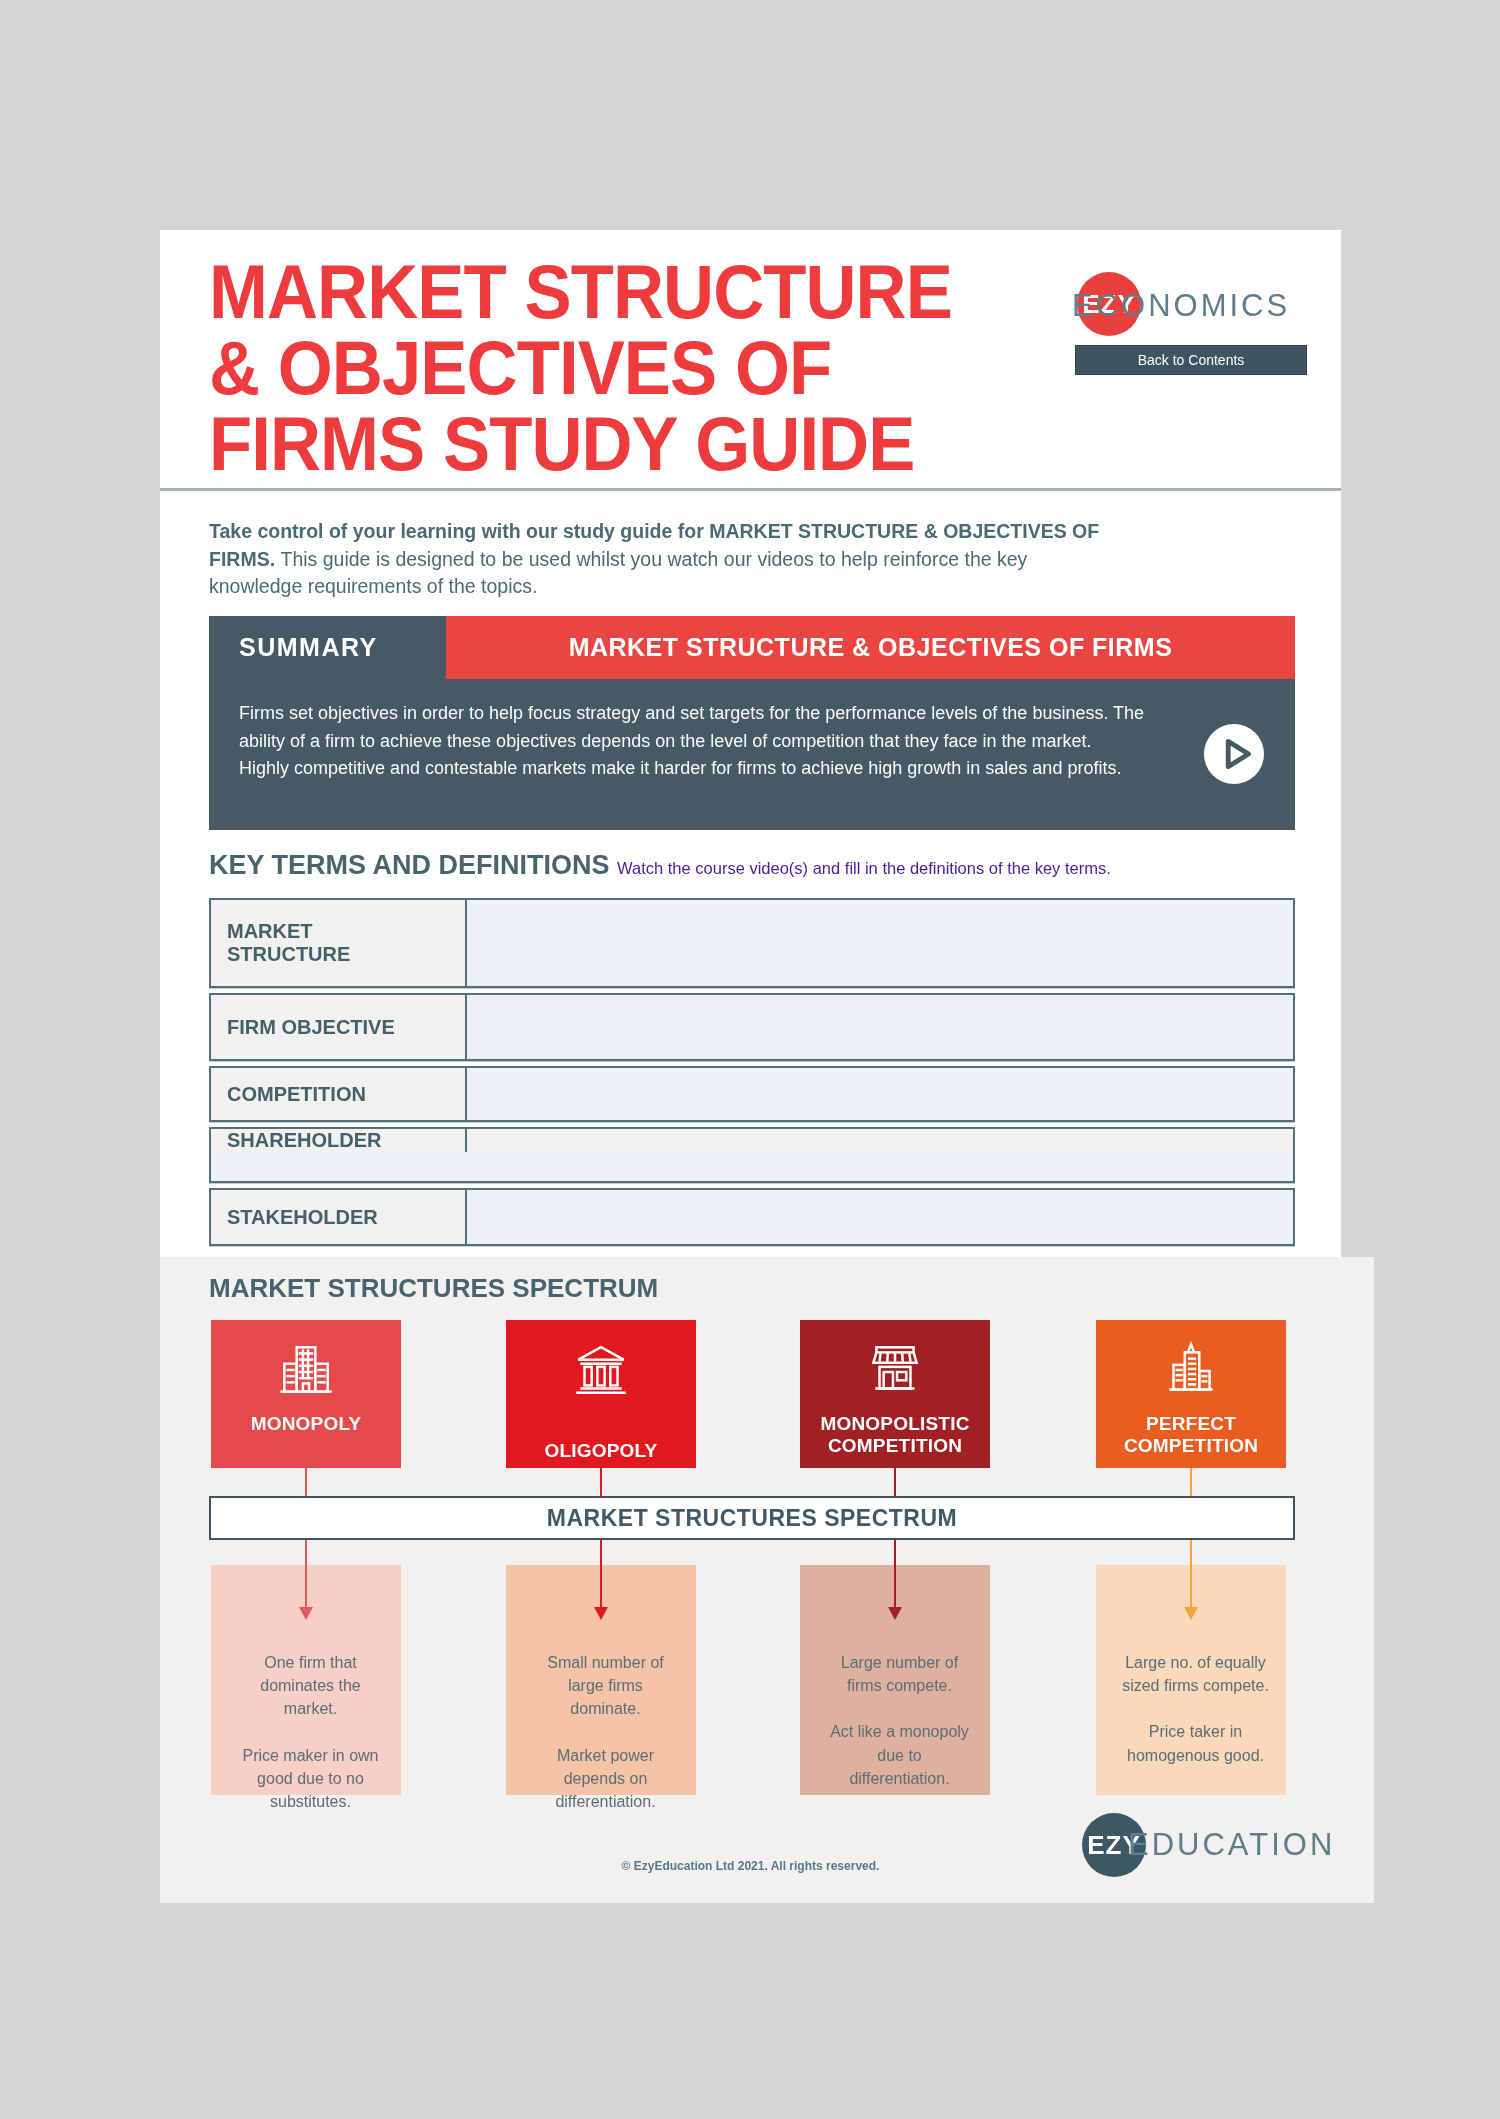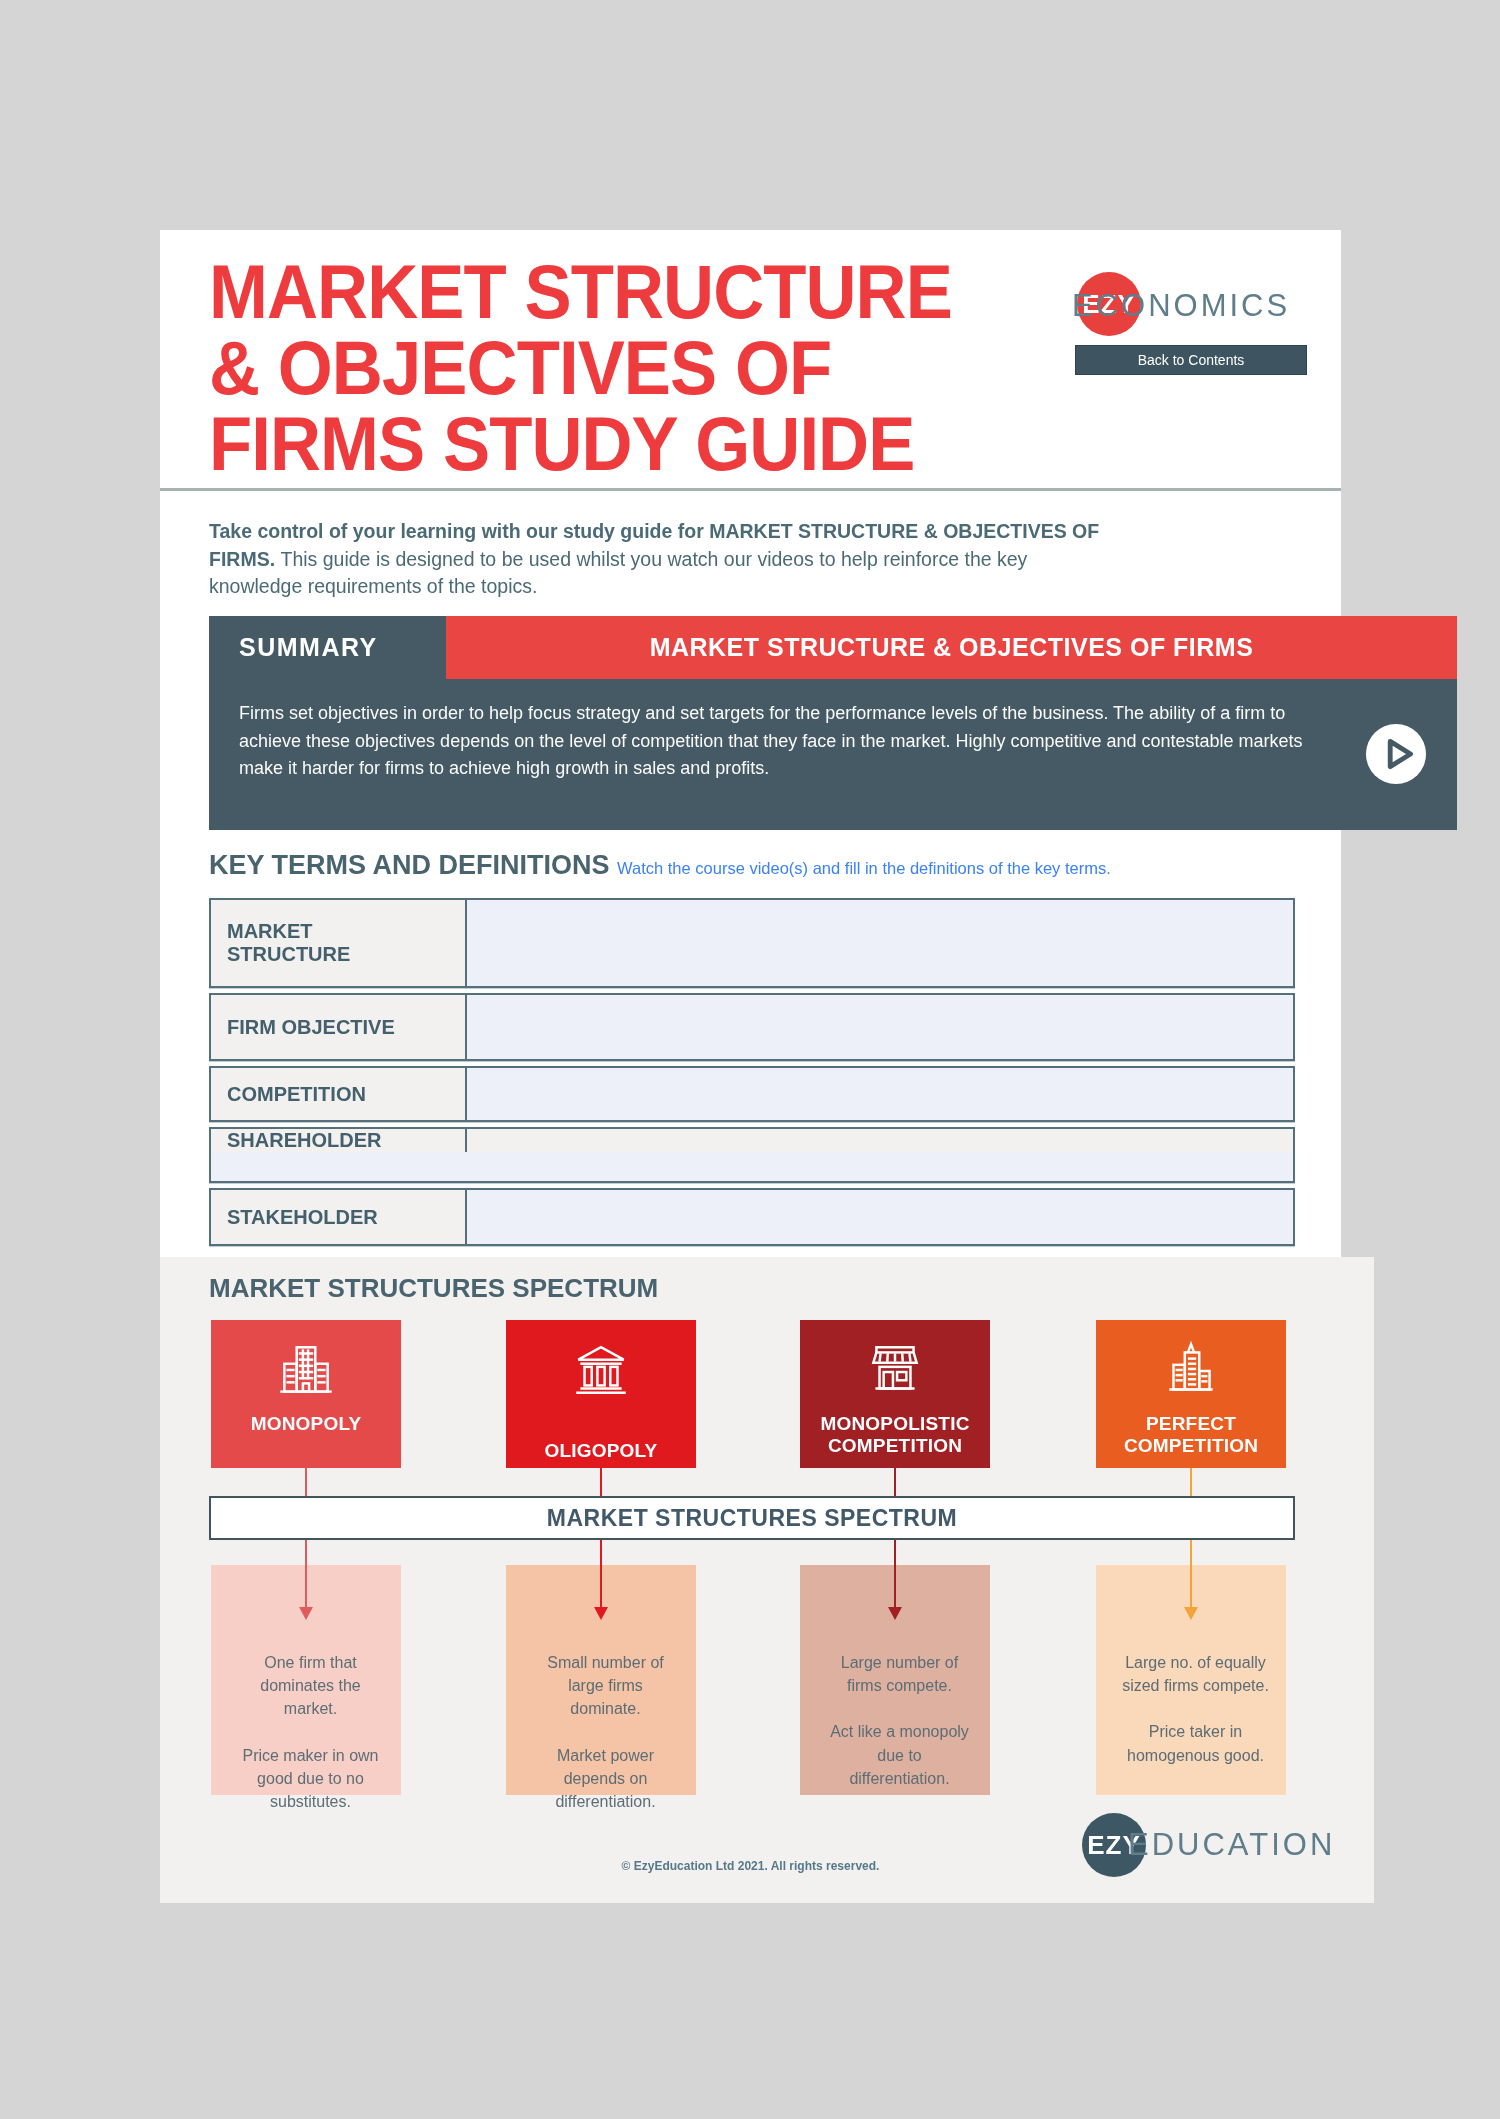--- a/index.html
+++ b/index.html
@@ -20,33 +20,33 @@
   .back-btn { position: absolute; left: 915px; top: 115px; width: 232px; height: 30px;
               background: #3e5561; border: 1px solid #2e4450; color: #ffffff; font-size: 14px;
               line-height: 28px; text-align: center; cursor: pointer; }
   .title-rule { position: absolute; left: 0; top: 258px; width: 1181px; height: 3px; background: #a8b2b5; }
 
   .intro { position: absolute; left: 49px; top: 288px; width: 910px; font-size: 19.5px;
            line-height: 1.42; color: #4a6a76; }
   .intro b { font-weight: bold; }
 
   
-  .summary { position: absolute; left: 49px; top: 386px; width: 1248px; }
+  .summary { position: absolute; left: 49px; top: 386px; width: 1086px; }
   .summary-head { display: flex; height: 63px; }
   .summary-tab { width: 237px; background: #455a64; color: #ffffff; font-size: 25px; font-weight: 600;
                  line-height: 63px; padding-left: 30px; letter-spacing: 1.5px; }
   .summary-title { flex: 1; background: #e84543; color: #ffffff; font-size: 25px; font-weight: bold;
                    line-height: 63px; text-align: center; letter-spacing: 0.5px; }
   .summary-body { background: #455a64; min-height: 151px; position: relative; }
   .summary-body p { padding: 21px 150px 25px 30px; color: #fbfbfb; font-size: 18px; line-height: 1.53; }
   .play { position: absolute; right: 30px; top: 44px; width: 62px; height: 62px; cursor: pointer; }
 
   
   .kt-head { position: absolute; left: 49px; top: 620px; color: #49646f; font-size: 27px; font-weight: bold; }
-  .kt-sub { font-size: 16.5px; font-weight: normal; color: #3b82f6; letter-spacing: 0; }
+  .kt-sub { font-size: 16.5px; font-weight: normal; color: #4c1d95; letter-spacing: 0; }
   .kt-table { position: absolute; left: 49px; top: 668px; width: 1086px; }
   .kt-row { display: flex; border: 2px solid #54707b; margin-bottom: 5px; background: #f2f1ef;
             box-shadow: 0 1px 0 #c4ced2; }
   .kt-row-0 { height: 90px; } .kt-row-1 { height: 68px; } .kt-row-2 { height: 56px; }
   .kt-row-3 { height: 56px; flex-direction: column; } .kt-row-4 { height: 58px; }
   .kt-term { width: 256px; display: flex; align-items: center; padding-left: 16px;
              font-size: 20px; font-weight: bold; color: #43606c; border-right: 2px solid #54707b;
              white-space: pre-line; line-height: 1.15; }
   .kt-def { flex: 1; background: #edeff9; }
 

